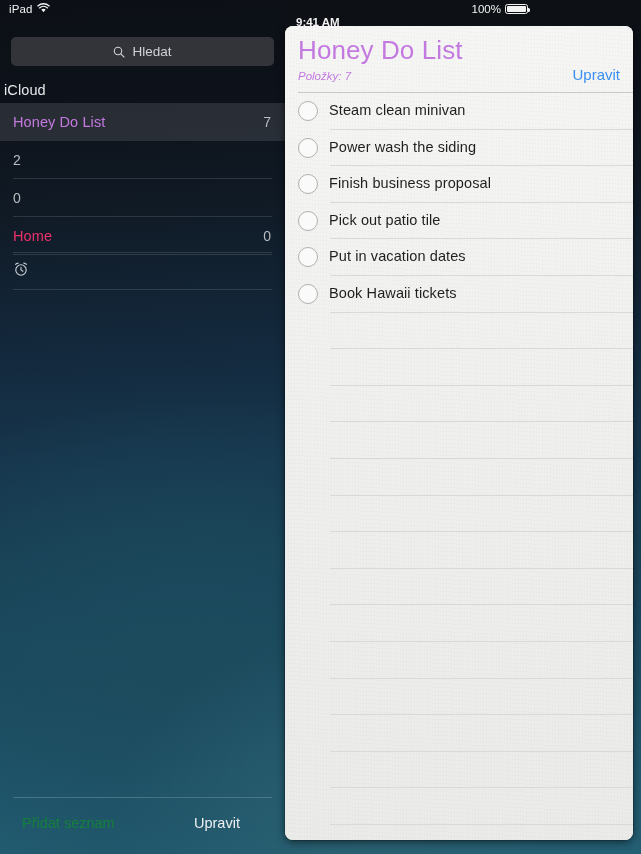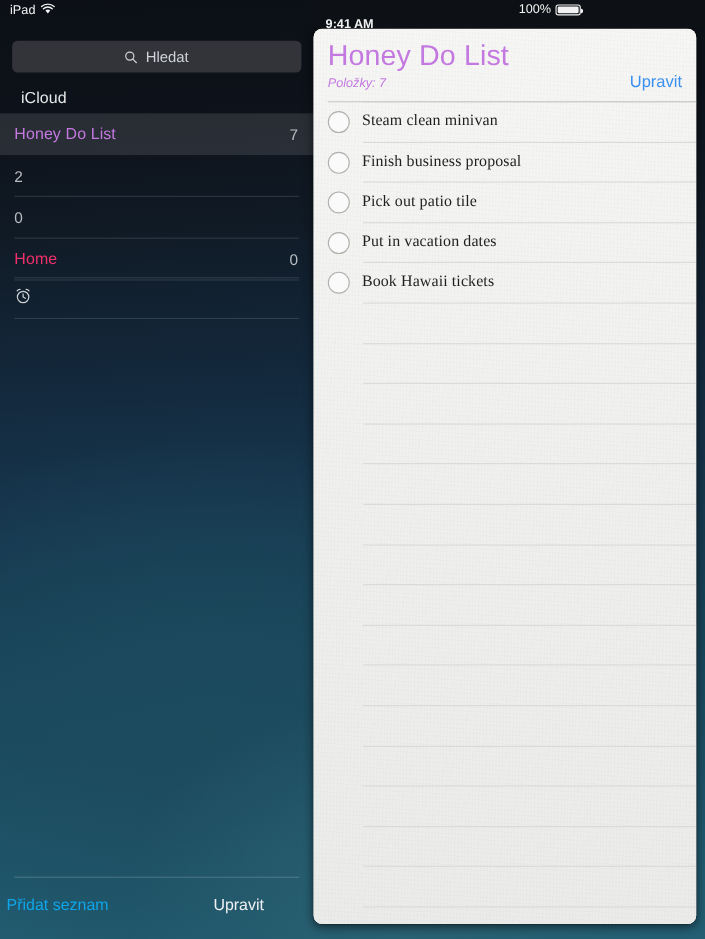--- a/index.html
+++ b/index.html
@@ -68,21 +68,21 @@
   #searchwrap{ position:absolute; left:11px; top:15px; width:263px; height:29px; }
   #searchbar{
     width:100%; height:100%;
     background:#32343a; border-radius:5px;
     display:flex; align-items:center; justify-content:center; gap:7px;
     color:#cfd2d6; font-size:13.5px;
   }
   #searchbar svg{ display:block; }
 
   #icloud-hdr{
-    position:absolute; left:19px; top:60px;
+    position:absolute; left:4px; top:60px;
     color:#e6e8ea; font-size:14.5px; letter-spacing:.1px;
   }
 
   #lists{ position:absolute; left:0; top:81px; width:285px; }
   .list-row{
     position:relative; height:38px;
     display:flex; align-items:center;
     padding:0 14px 0 13px;
   }
   .list-row.selected{ background:rgba(255,255,255,.115); }
@@ -109,22 +109,22 @@
   #scheduled .label{ flex:1; color:#e6e8ea; font-size:14.5px; }
 
   #sidebar-toolbar{
     position:absolute; left:0; bottom:0; width:285px; height:57px;
   }
   #sidebar-toolbar .sep-top{
     position:absolute; left:13px; right:13px; top:0; height:1px;
     background:rgba(255,255,255,.18);
   }
   #add-list{
-    position:absolute; left:6px; top:18px;
-    color:#0ea5e9; font-size:14.5px;
+    position:absolute; left:22px; top:18px;
+    color:#15803d; font-size:14.5px;
   }
   #edit-lists{
     position:absolute; left:194px; top:18px;
     color:#eef0f2; font-size:14.5px;
   }
 
   
   #paper{
     position:absolute; left:285px; top:26px; width:348px; height:814px;
     background:#f2f2f0;
@@ -164,21 +164,21 @@
   #rules{ position:absolute; left:0; top:0; width:348px; height:814px; pointer-events:none; }
   .rule{
     position:absolute; left:45px; right:0; height:1px;
     background:#d9d9d6;
   }
 
   
   #items{ position:absolute; left:0; top:67px; width:348px; }
   .item{
     position:relative; height:36.6px;
-    display:flex; align-items:center;font-family:Liberation Serif, serif;
+    display:flex; align-items:center;
   }
   .circle{
     position:absolute; left:13px; top:8px;
     width:20px; height:20px; border-radius:50%;
     border:1.3px solid #b0b0ad; background:#fafafa;
   }
   .item-text{
     position:absolute; left:44px; top:9px;
     font-size:14.5px; color:#1f1f1f; letter-spacing:.1px;
   }
@@ -299,20 +299,24 @@
     <div id="paper-head-rule"></div>
   </div>
 
   <div id="items">
       <div class="item">
         <span class="circle"></span>
         <span class="item-text">Steam clean minivan</span>
       </div>
       <div class="item">
         <span class="circle"></span>
+        <span class="item-text">Power wash the siding</span>
+      </div>
+      <div class="item">
+        <span class="circle"></span>
         <span class="item-text">Finish business proposal</span>
       </div>
       <div class="item">
         <span class="circle"></span>
         <span class="item-text">Pick out patio tile</span>
       </div>
       <div class="item">
         <span class="circle"></span>
         <span class="item-text">Put in vacation dates</span>
       </div>

